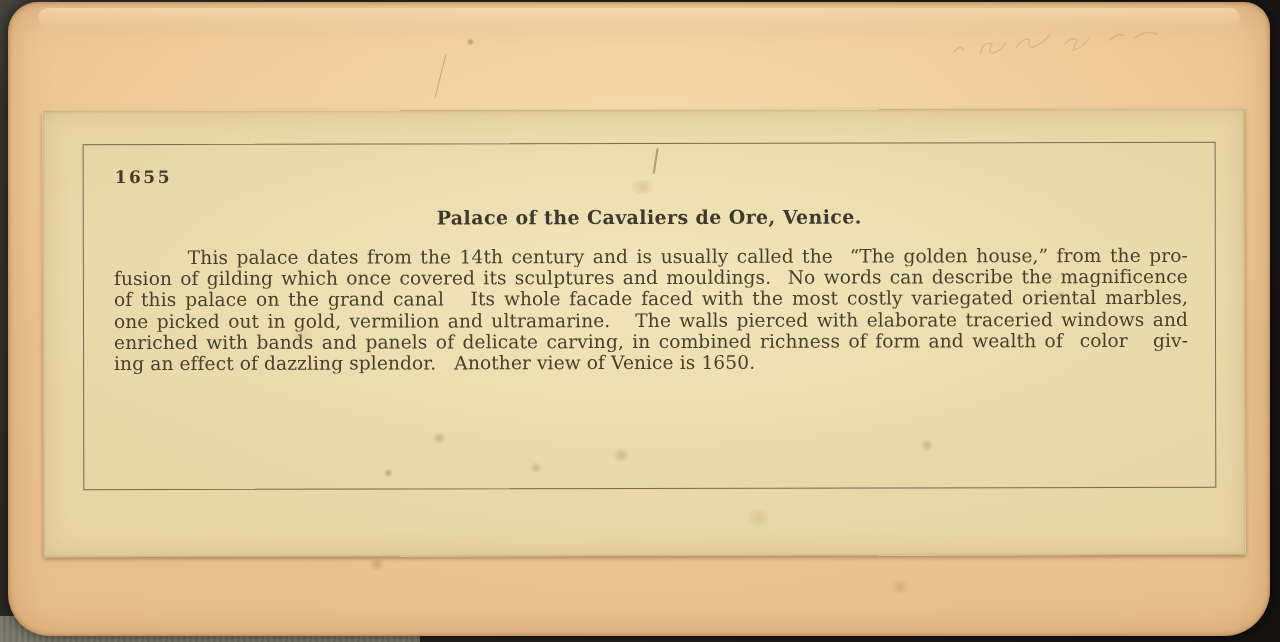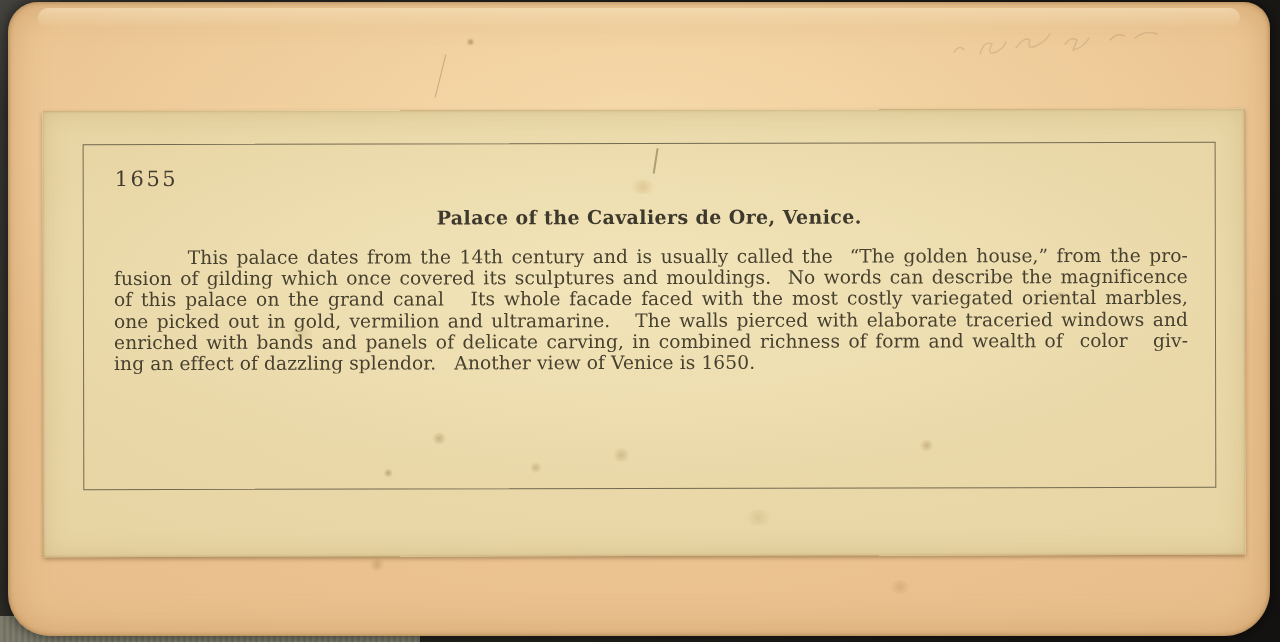--- a/index.html
+++ b/index.html
@@ -82,22 +82,22 @@
   .rule-frame {
     position: absolute;
     left: 40px; top: 33px; right: 29px; bottom: 67px;
     border: 1px solid rgba(72,64,48,0.72);
   }
 
   .catalog-number {
     position: absolute;
     left: 31px; top: 22px;
     font-family: "DejaVu Serif", serif;
-    font-weight: normal;
-    font-size: 21px;
+    font-weight: bold;
+    font-size: 17px;
     letter-spacing: 2.5px;
     color: #423c2f;
   }
 
   .card-title {
     position: absolute;
     left: 0; right: 0; top: 62px;
     text-align: center;
     font-family: "DejaVu Serif", serif;
     font-weight: bold;

